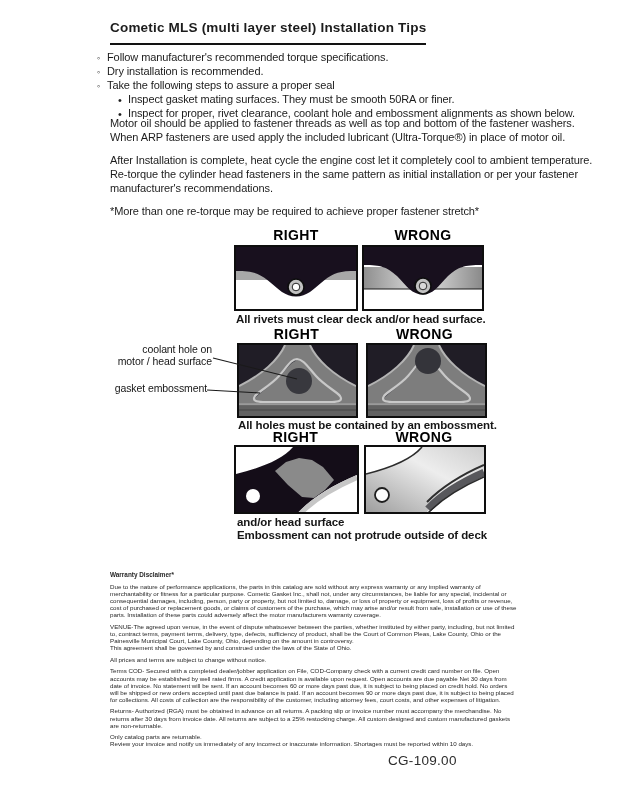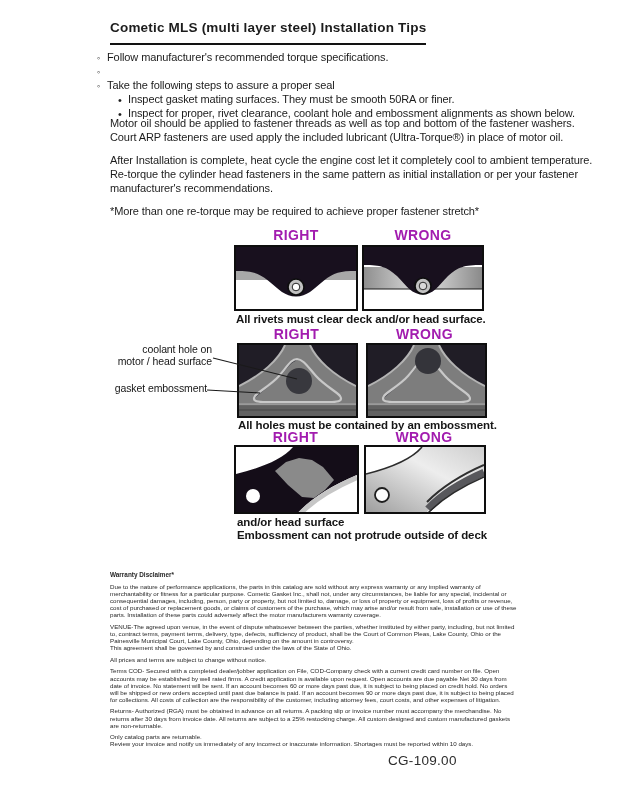--- a/index.html
+++ b/index.html
@@ -18,21 +18,21 @@
   .bullet-row{display:flex;font-size:11px;line-height:13.7px;letter-spacing:-.1px;}
   .bullet-row .mk{width:10px;flex:0 0 10px;font-size:9px;line-height:14px;text-align:left;}
   .sub{margin-left:21px;}
   .sub .mk{font-size:11px;}
   
   #diesel{left:110px;top:116px;width:484px;}
   #diesel h2{margin:0 0 8px 0;font-size:12.5px;font-weight:700;}
   #diesel p{margin:0 0 9px 0;font-size:11px;line-height:14px;letter-spacing:-.1px;}
   #diesel p.note{margin-top:4px;}
   
-  .dlabel{position:absolute;width:120px;text-align:center;font-size:14px;font-weight:700;letter-spacing:.4px;color:#a21caf;}
+  .dlabel{position:absolute;width:120px;text-align:center;font-size:14px;font-weight:700;letter-spacing:.4px;color:#000000;}
   .dbox{position:absolute;border:2px solid #0e0e0e;line-height:0;background:#fff;}
   .dcap{position:absolute;font-size:11.5px;font-weight:600;letter-spacing:-.1px;color:#161616;}
   .anno{position:absolute;font-size:10.5px;line-height:11.5px;text-align:right;color:#161616;letter-spacing:-.1px;}
   #leader-lines{position:absolute;left:205px;top:350px;z-index:5;}
   
   #legal{left:110px;top:571px;width:407px;color:#272727;}
   #legal .lh{font-size:6.4px;font-weight:700;margin:0 0 5px 0;}
   #legal p{font-size:6.2px;line-height:7.1px;margin:0 0 4.5px 0;letter-spacing:0;}
   #legal p.tight{margin-bottom:0;}
   
@@ -42,37 +42,38 @@
 <body>
 
 <div class="abs" id="header">
   <h1 id="page-title">Cometic MLS (multi layer steel) Installation Tips</h1>
   <div class="bullet-row">
     <span class="mk">◦</span>
     <span>Follow manufacturer's recommended torque specifications.</span>
   </div>
   <div class="bullet-row">
     <span class="mk">◦</span>
+    <span>Dry installation is recommended.</span>
   </div>
   <div class="bullet-row">
     <span class="mk">◦</span>
     <span>Take the following steps to assure a proper seal</span>
   </div>
   <div class="bullet-row sub">
     <span class="mk">•</span>
     <span>Inspect gasket mating surfaces.  They must be smooth 50RA or finer.</span>
   </div>
   <div class="bullet-row sub">
     <span class="mk">•</span>
     <span>Inspect for proper, rivet clearance, coolant hole and embossment alignments as shown below.</span>
   </div>
 </div>
 
 <div class="abs" id="diesel">
-  <p>Motor oil should be applied to fastener threads as well as top and bottom of the fastener washers. Court ARP fasteners are used apply the included lubricant (Ultra-Torque®) in place of motor oil.</p>
+  <p>Motor oil should be applied to fastener threads as well as top and bottom of the fastener washers. When ARP fasteners are used apply the included lubricant (Ultra-Torque®) in place of motor oil.</p>
   <p>After Installation is complete, heat cycle the engine cost let it completely cool to ambient temperature. Re-torque the cylinder head fasteners in the same pattern as initial installation or per your fastener manufacturer's recommendations.</p>
   <p class="note">*More than one re-torque may be required to achieve proper fastener stretch*</p>
 </div>
 
 <div class="dlabel" style="left:236px;top:227px;">RIGHT</div>
 <div class="dlabel" style="left:363px;top:227px;">WRONG</div>
 
 <div class="dbox" style="left:234px;top:245px;">
   <svg width="120" height="62" viewBox="0 0 120 62">
     <rect x="0" y="0" width="120" height="62" fill="#ffffff"></rect>

